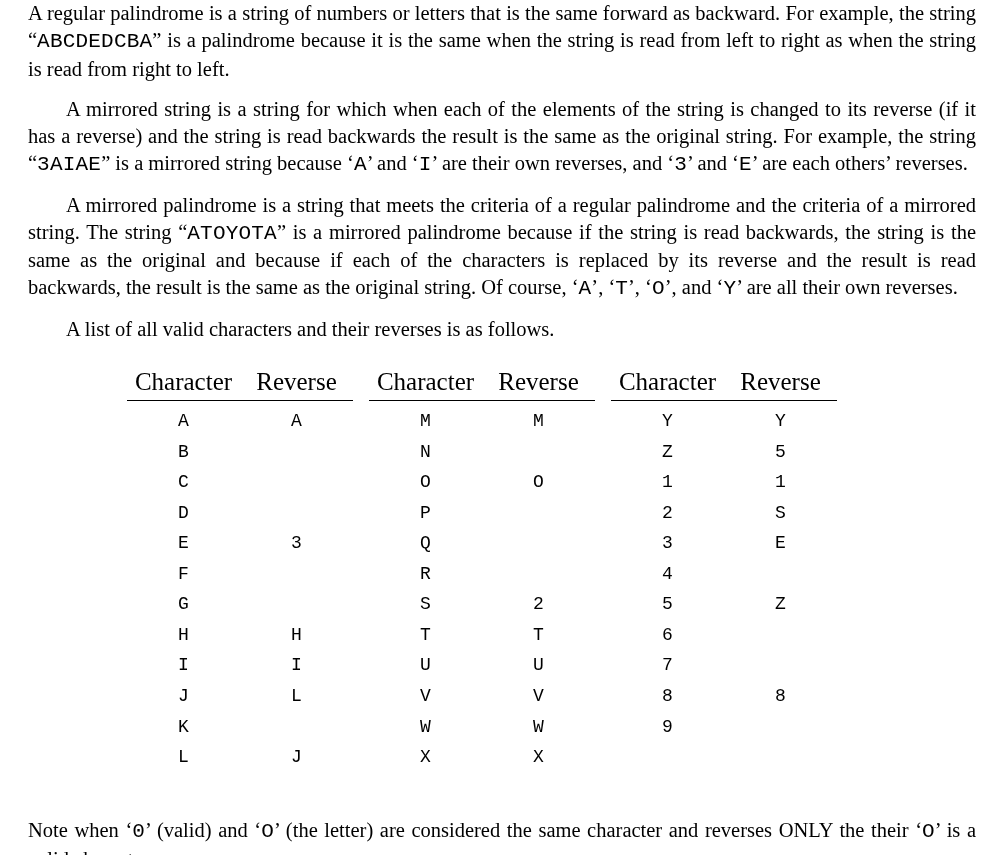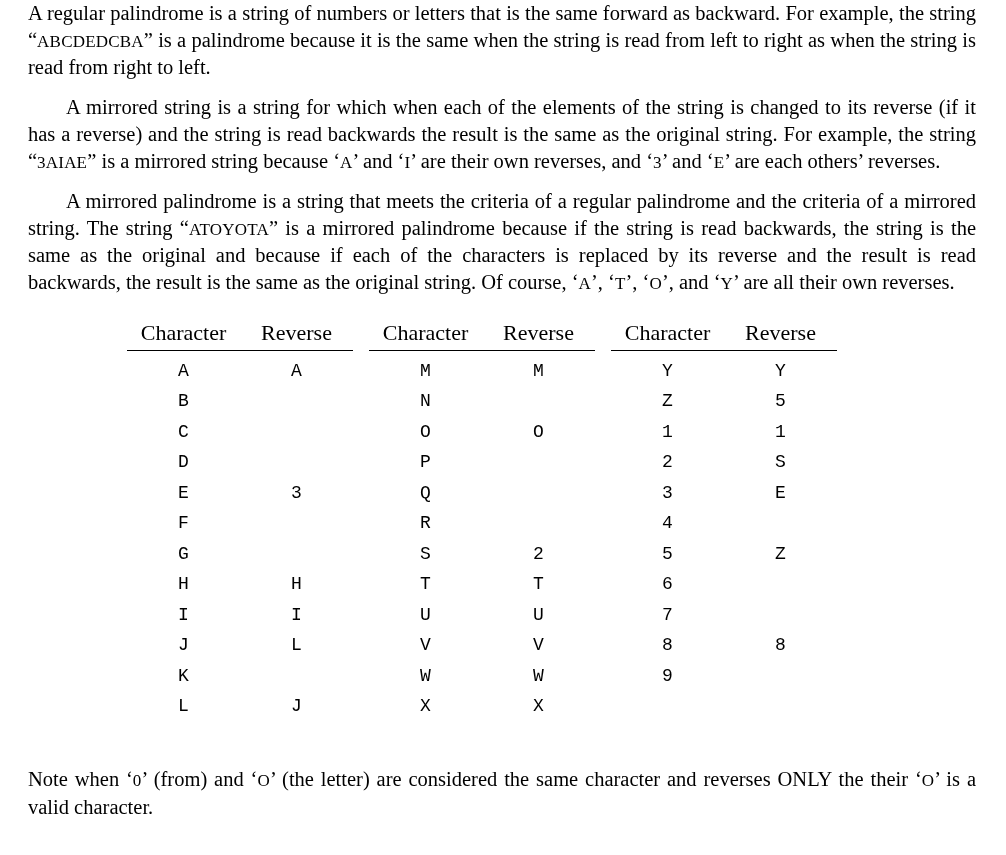--- a/index.html
+++ b/index.html
@@ -24,37 +24,37 @@
   p.para {
     margin: 0 0 13px 0;
     text-align: justify;
     text-justify: inter-word;
     hyphens: none;
   }
   p.para.indent {
     text-indent: 38px;
   }
   .mono {
-    font-family: Liberation Serif, serif;
-    font-size: 17px;
+    font-family: Liberation Mono, monospace;
+    font-size: 21px;
     letter-spacing: 0.2px;
   }
   .tbl-wrap {
     margin-top: 22px;
     display: flex;
     justify-content: center;
   }
   table.charmap {
     border-collapse: collapse;
     margin-left: -40px;
   }
   table.charmap th {
     font-weight: normal;
     font-family: "Liberation Serif", serif;
-    font-size: 22px;
+    font-size: 25px;
     padding: 0 0 2px 0;
     text-align: center;
     border-bottom: 1px solid #000;
     width: 113px;
   }
   table.charmap th.gap {
     border-bottom: none;
     width: 16px;
   }
   table.charmap td {
@@ -79,20 +79,21 @@
 <body>
 
 <div class="page">
 
   <div class="spacer-top"></div>
 
   <div>
     <p class="para" id="para-0"><span>A regular palindrome is a string of numbers or letters that is the same forward as backward. For example, the string “</span><span class="mono">ABCDEDCBA</span><span>” is a palindrome because it is the same when the string is read from left to right as when the string is read from right to left.</span></p>
     <p class="para indent" id="para-1"><span>A mirrored string is a string for which when each of the elements of the string is changed to its reverse (if it has a reverse) and the string is read backwards the result is the same as the original string. For example, the string “</span><span class="mono">3AIAE</span><span>” is a mirrored string because ‘</span><span class="mono">A</span><span>’ and ‘</span><span class="mono">I</span><span>’ are their own reverses, and ‘</span><span class="mono">3</span><span>’ and ‘</span><span class="mono">E</span><span>’ are each others’ reverses.</span></p>
     <p class="para indent" id="para-2"><span>A mirrored palindrome is a string that meets the criteria of a regular palindrome and the criteria of a mirrored string. The string “</span><span class="mono">ATOYOTA</span><span>” is a mirrored palindrome because if the string is read backwards, the string is the same as the original and because if each of the characters is replaced by its reverse and the result is read backwards, the result is the same as the original string. Of course, ‘</span><span class="mono">A</span><span>’, ‘</span><span class="mono">T</span><span>’, ‘</span><span class="mono">O</span><span>’, and ‘</span><span class="mono">Y</span><span>’ are all their own reverses.</span></p>
+    <p class="para indent" id="para-3"><span>A list of all valid characters and their reverses is as follows.</span></p>
   </div>
 
   <div class="tbl-wrap">
     <table class="charmap">
       <thead>
         <tr>
           <th>Character</th>
           <th>Reverse</th>
           <th class="gap"></th>
           <th>Character</th>
@@ -221,16 +222,16 @@
             <td>X</td>
             <td></td>
             <td></td>
             <td></td>
           </tr>
         </tbody>
     </table>
   </div>
 
   <div class="note-block">
-    <p class="para" id="note-para"><b>Note</b><span> when ‘</span><span class="mono">0</span><span>’ (from) and ‘</span><span class="mono">O</span><span>’ (the letter) are considered the same character and reverses </span><b>ONLY</b><span> the their ‘</span><span class="mono">O</span><span>’ is a valid character.</span></p>
+    <p class="para" id="note-para"><b>Note</b><span> when ‘</span><span class="mono">0</span><span>’ (valid) and ‘</span><span class="mono">O</span><span>’ (the letter) are considered the same character and reverses </span><b>ONLY</b><span> the their ‘</span><span class="mono">O</span><span>’ is a valid character.</span></p>
   </div>
 
 </div>
 
 </body></html>

